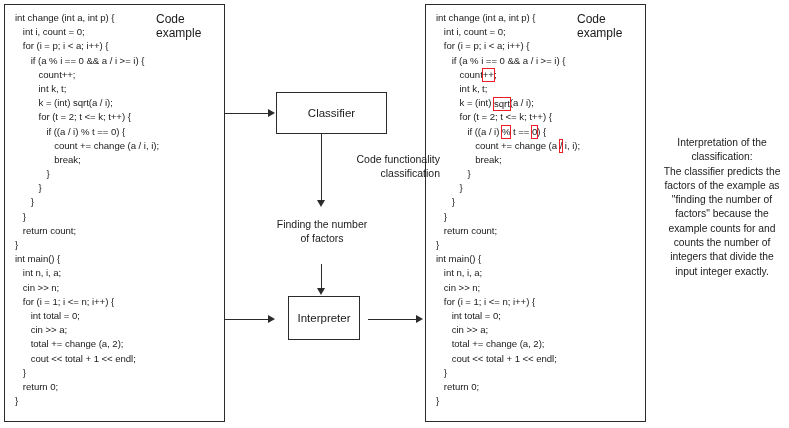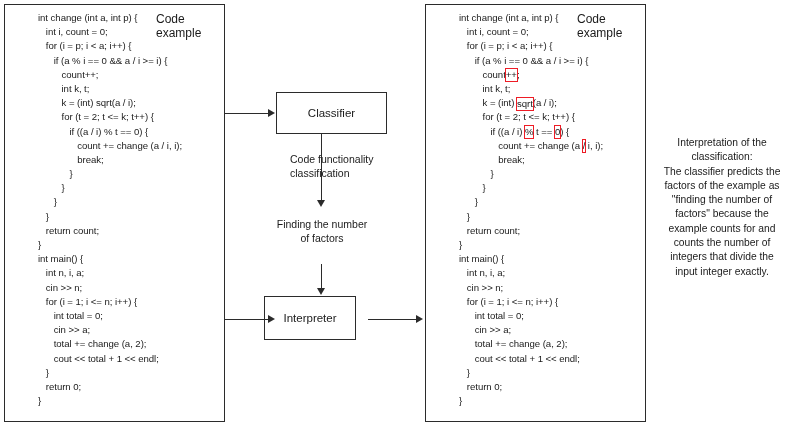--- a/index.html
+++ b/index.html
@@ -29,21 +29,21 @@
 
   .code-body {
     position: absolute;
     left: 10px;
     top: 6px;
     font-size: 9.6px;
     line-height: 14.2px;
     white-space: pre;
     letter-spacing: -0.05px;
   }
-  .code-line { height: 14.2px; margin-left: 23px; }
+  .code-line { height: 14.2px; }
 
   .caption {
     position: absolute;
     right: 10px;
     top: 7px;
     width: 58px;
     font-size: 12px;
     line-height: 14.2px;
     text-align: left;
   }
@@ -65,21 +65,21 @@
     position: absolute;
     border: 1.4px solid #2b2b2b;
     background: #ffffff;
     box-sizing: border-box;
     display: flex;
     align-items: center;
     justify-content: center;
     font-size: 11.5px;
   }
   #classifier-box  { left: 276px; top: 92px;  width: 111px; height: 42px; }
-  #interpreter-box { left: 264px; top: 296px; width: 92px; height: 44px; }
+  #interpreter-box { left: 288px; top: 296px; width: 72px; height: 44px; }
 
   
   .hline {
     position: absolute;
     height: 0;
     border-top: 1.3px solid #2b2b2b;
   }
   .vline {
     position: absolute;
     width: 0;
@@ -100,21 +100,21 @@
     border-top: 7px solid #2b2b2b;
   }
 
   
   .mid-label {
     position: absolute;
     font-size: 10.5px;
     line-height: 14px;
     text-align: center;
   }
-  #label-code-functionality { left: 290px; top: 152px; width: 150px; text-align: left; }
+  #label-code-functionality { left: 290px; top: 152px; width: 150px; text-align: right; }
   #label-prediction-class   { left: 252px; top: 217px; width: 140px; text-align: center; }
 
   
   #interpretation-text {
     position: absolute;
     left: 658px;
     top: 136px;
     width: 128px;
     font-size: 10.3px;
     line-height: 14.3px;

